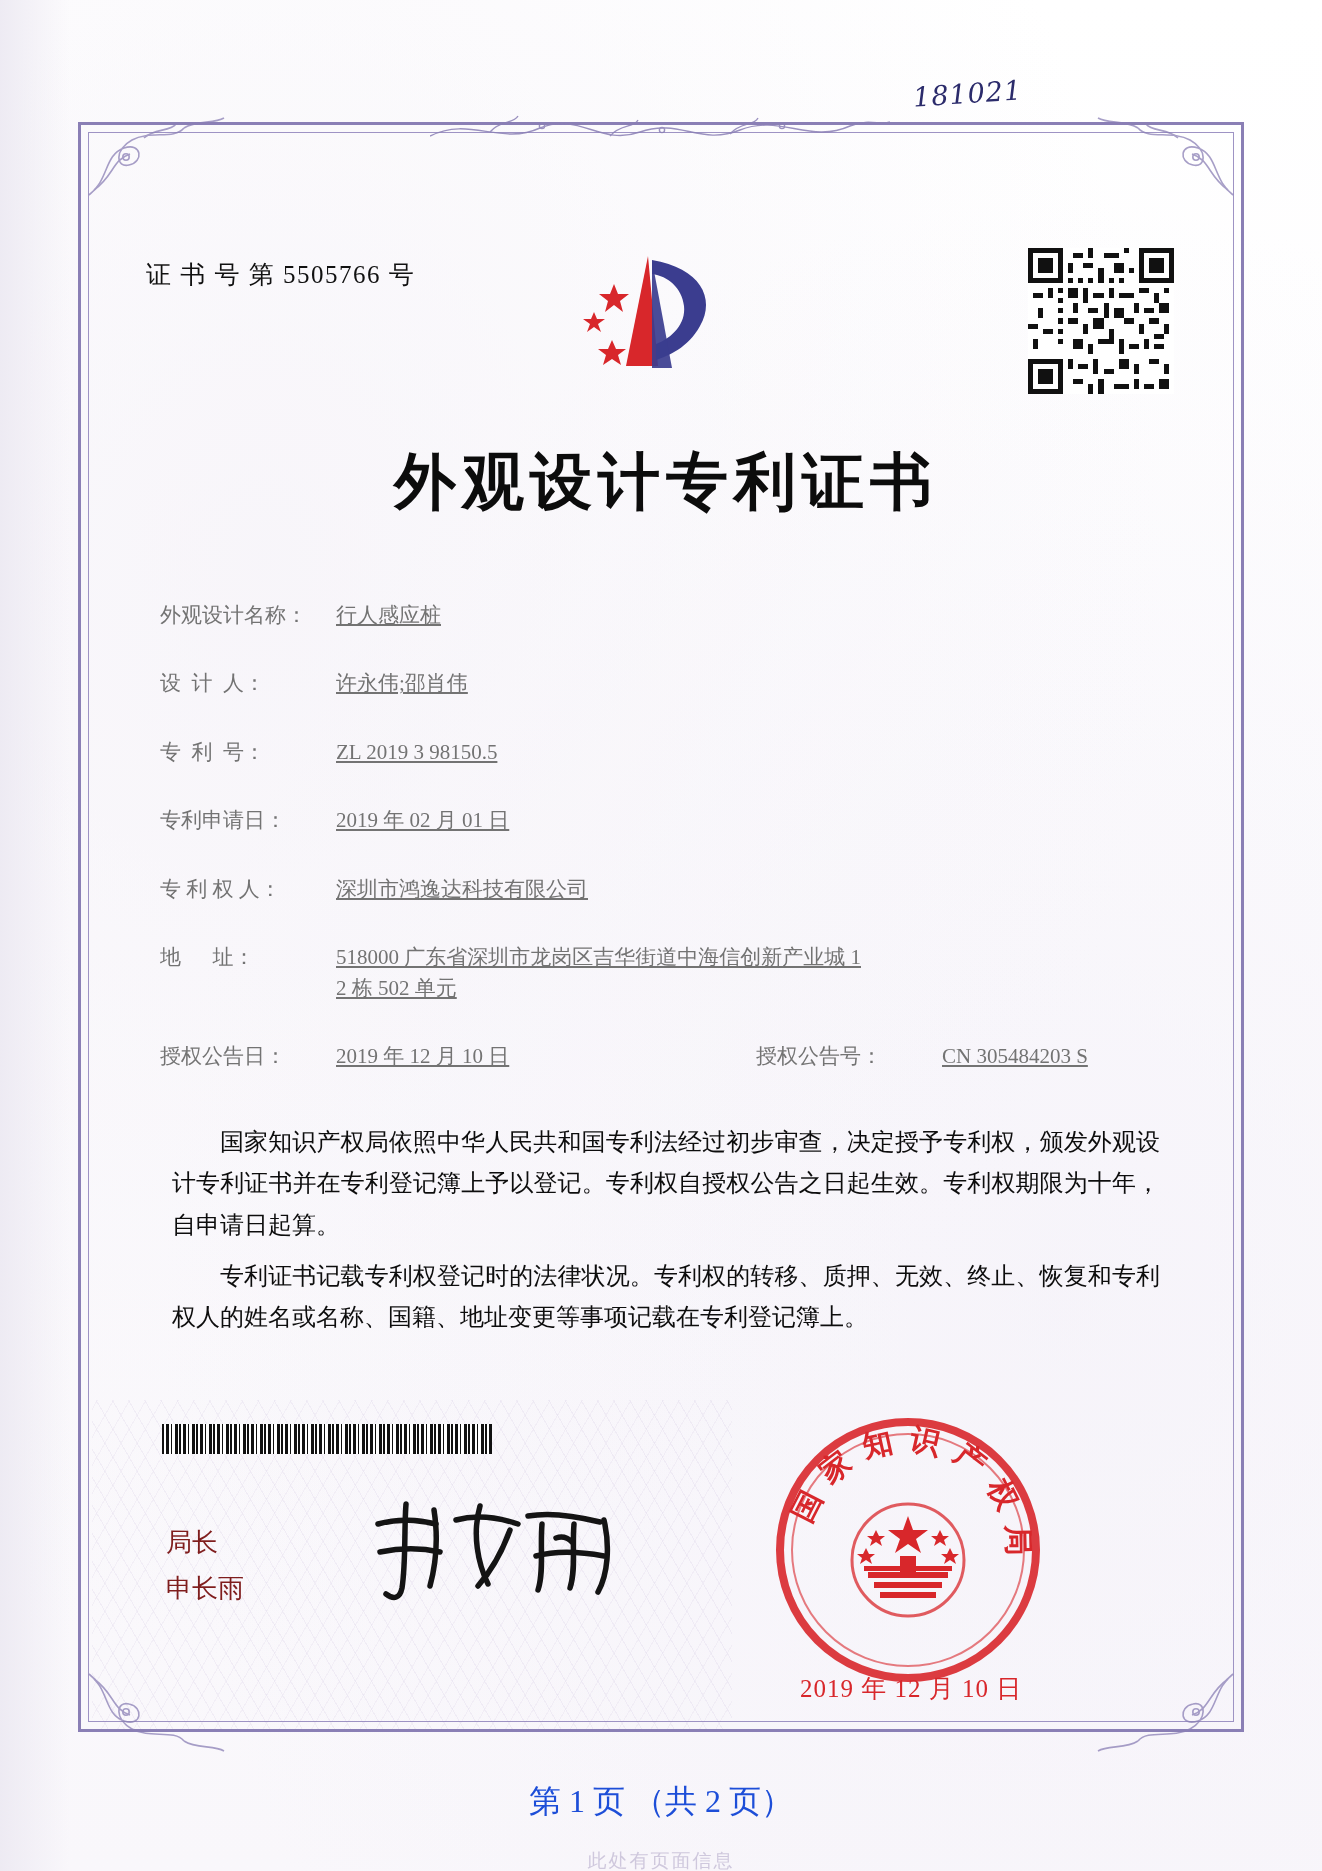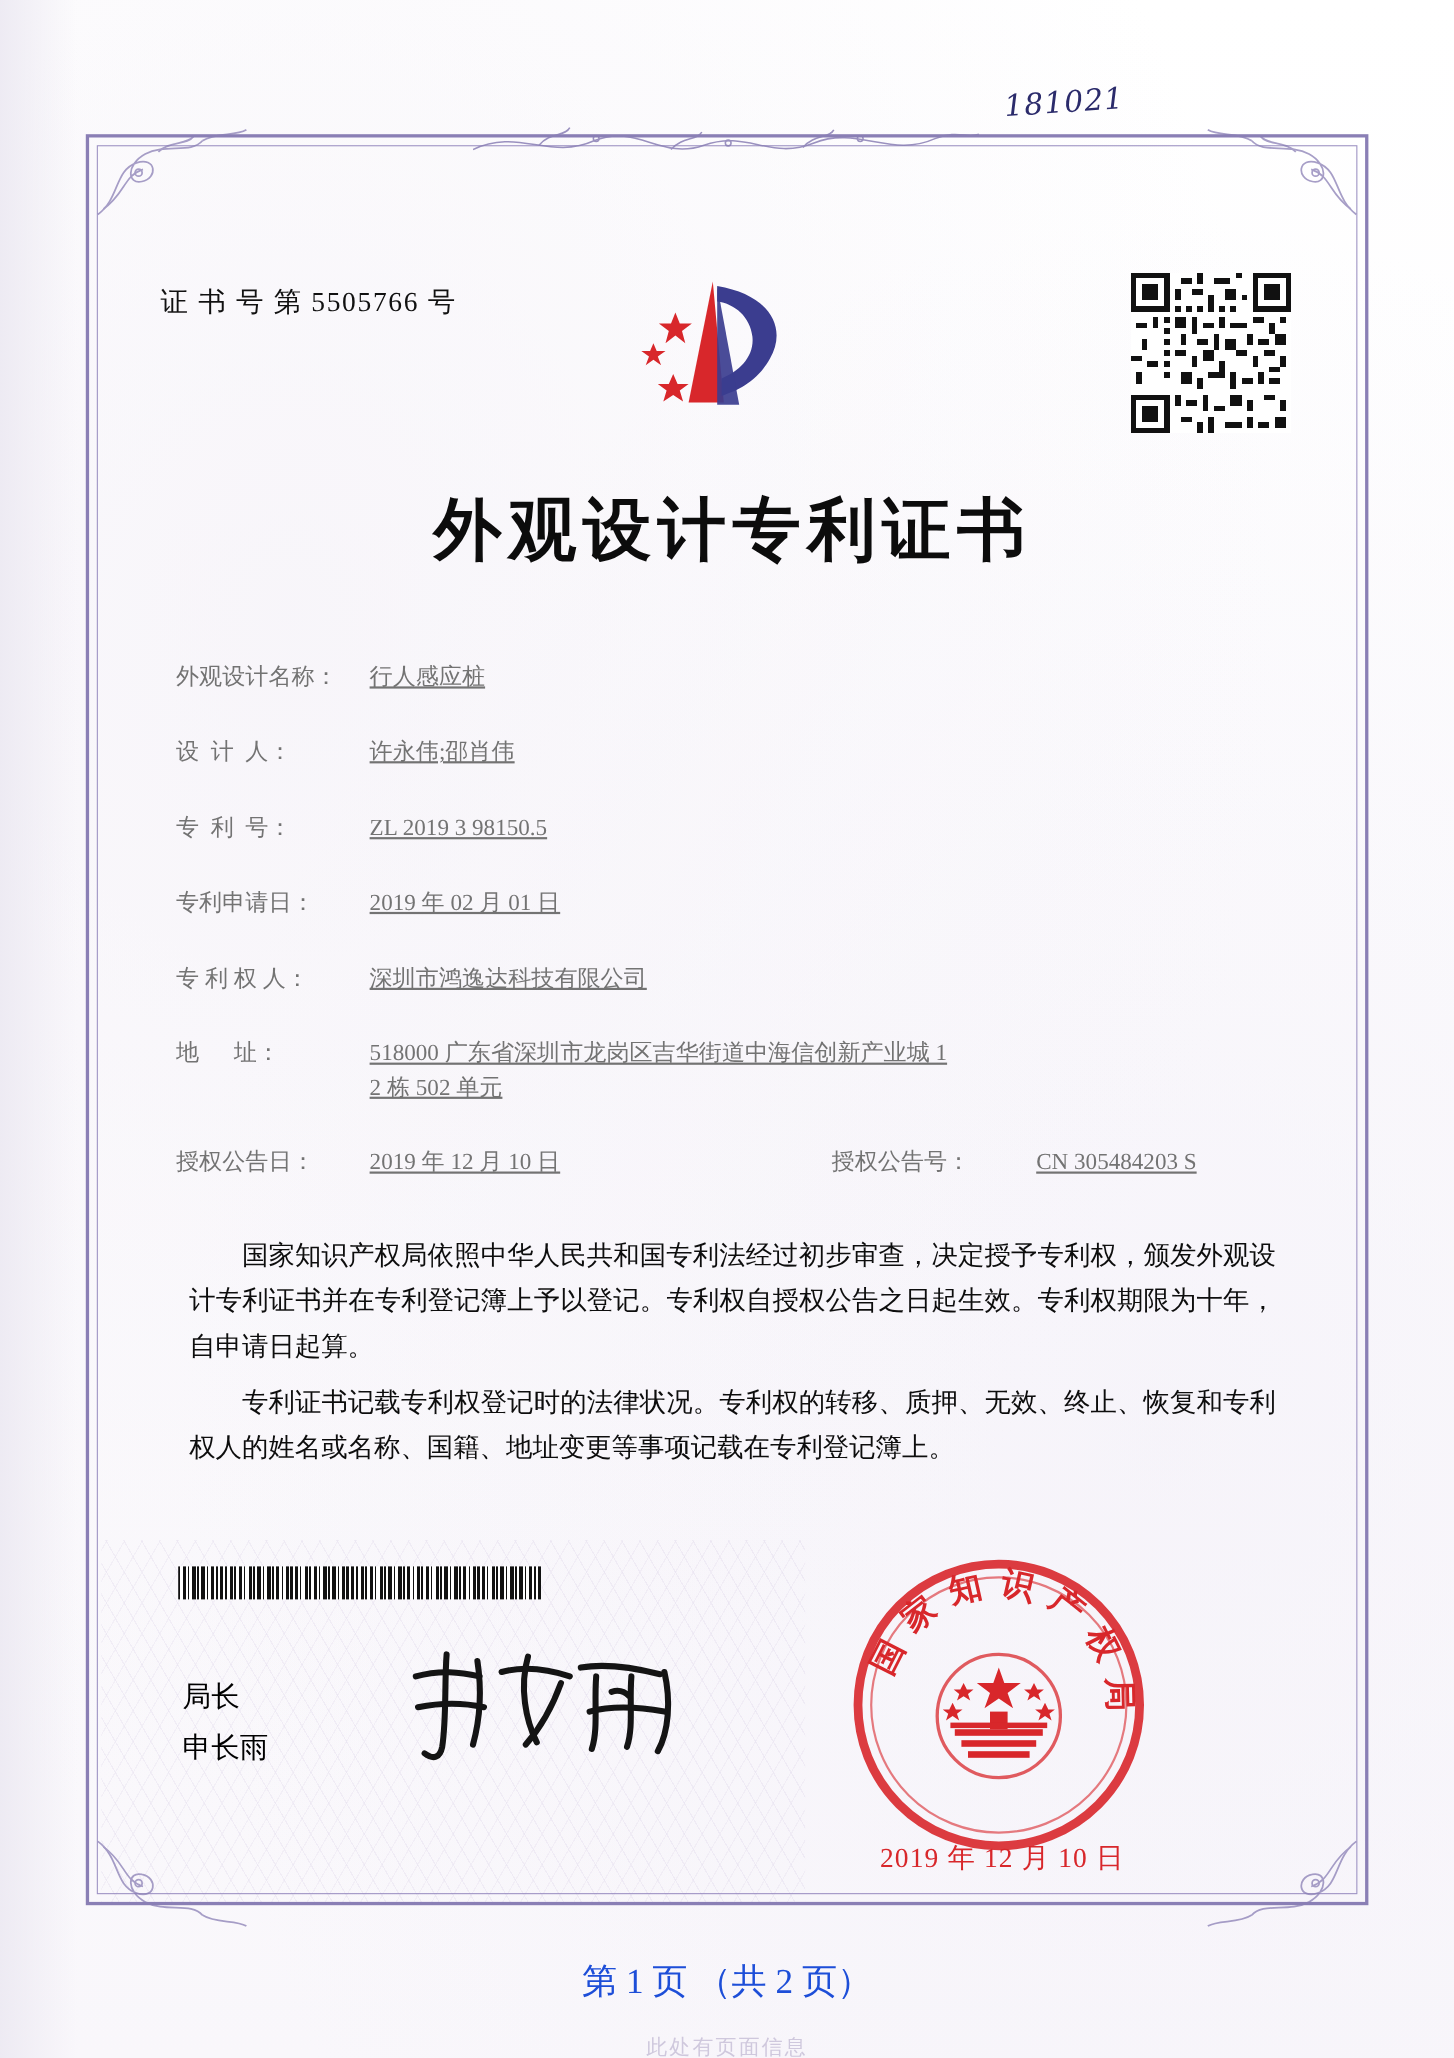--- a/index.html
+++ b/index.html
@@ -194,21 +194,21 @@
     );
   }
 
   
   .sig-block {
     position: absolute;
     left: 166px;
     top: 1520px;
     font-size: 26px;
     line-height: 1.75;
-    color: #000000;
+    color: #7f1d1d;
   }
   .signature {
     position: absolute;
     left: 360px;
     top: 1490px;
     width: 280px;
     height: 120px;
   }
   .signature svg { width: 100%; height: 100%; }
 

